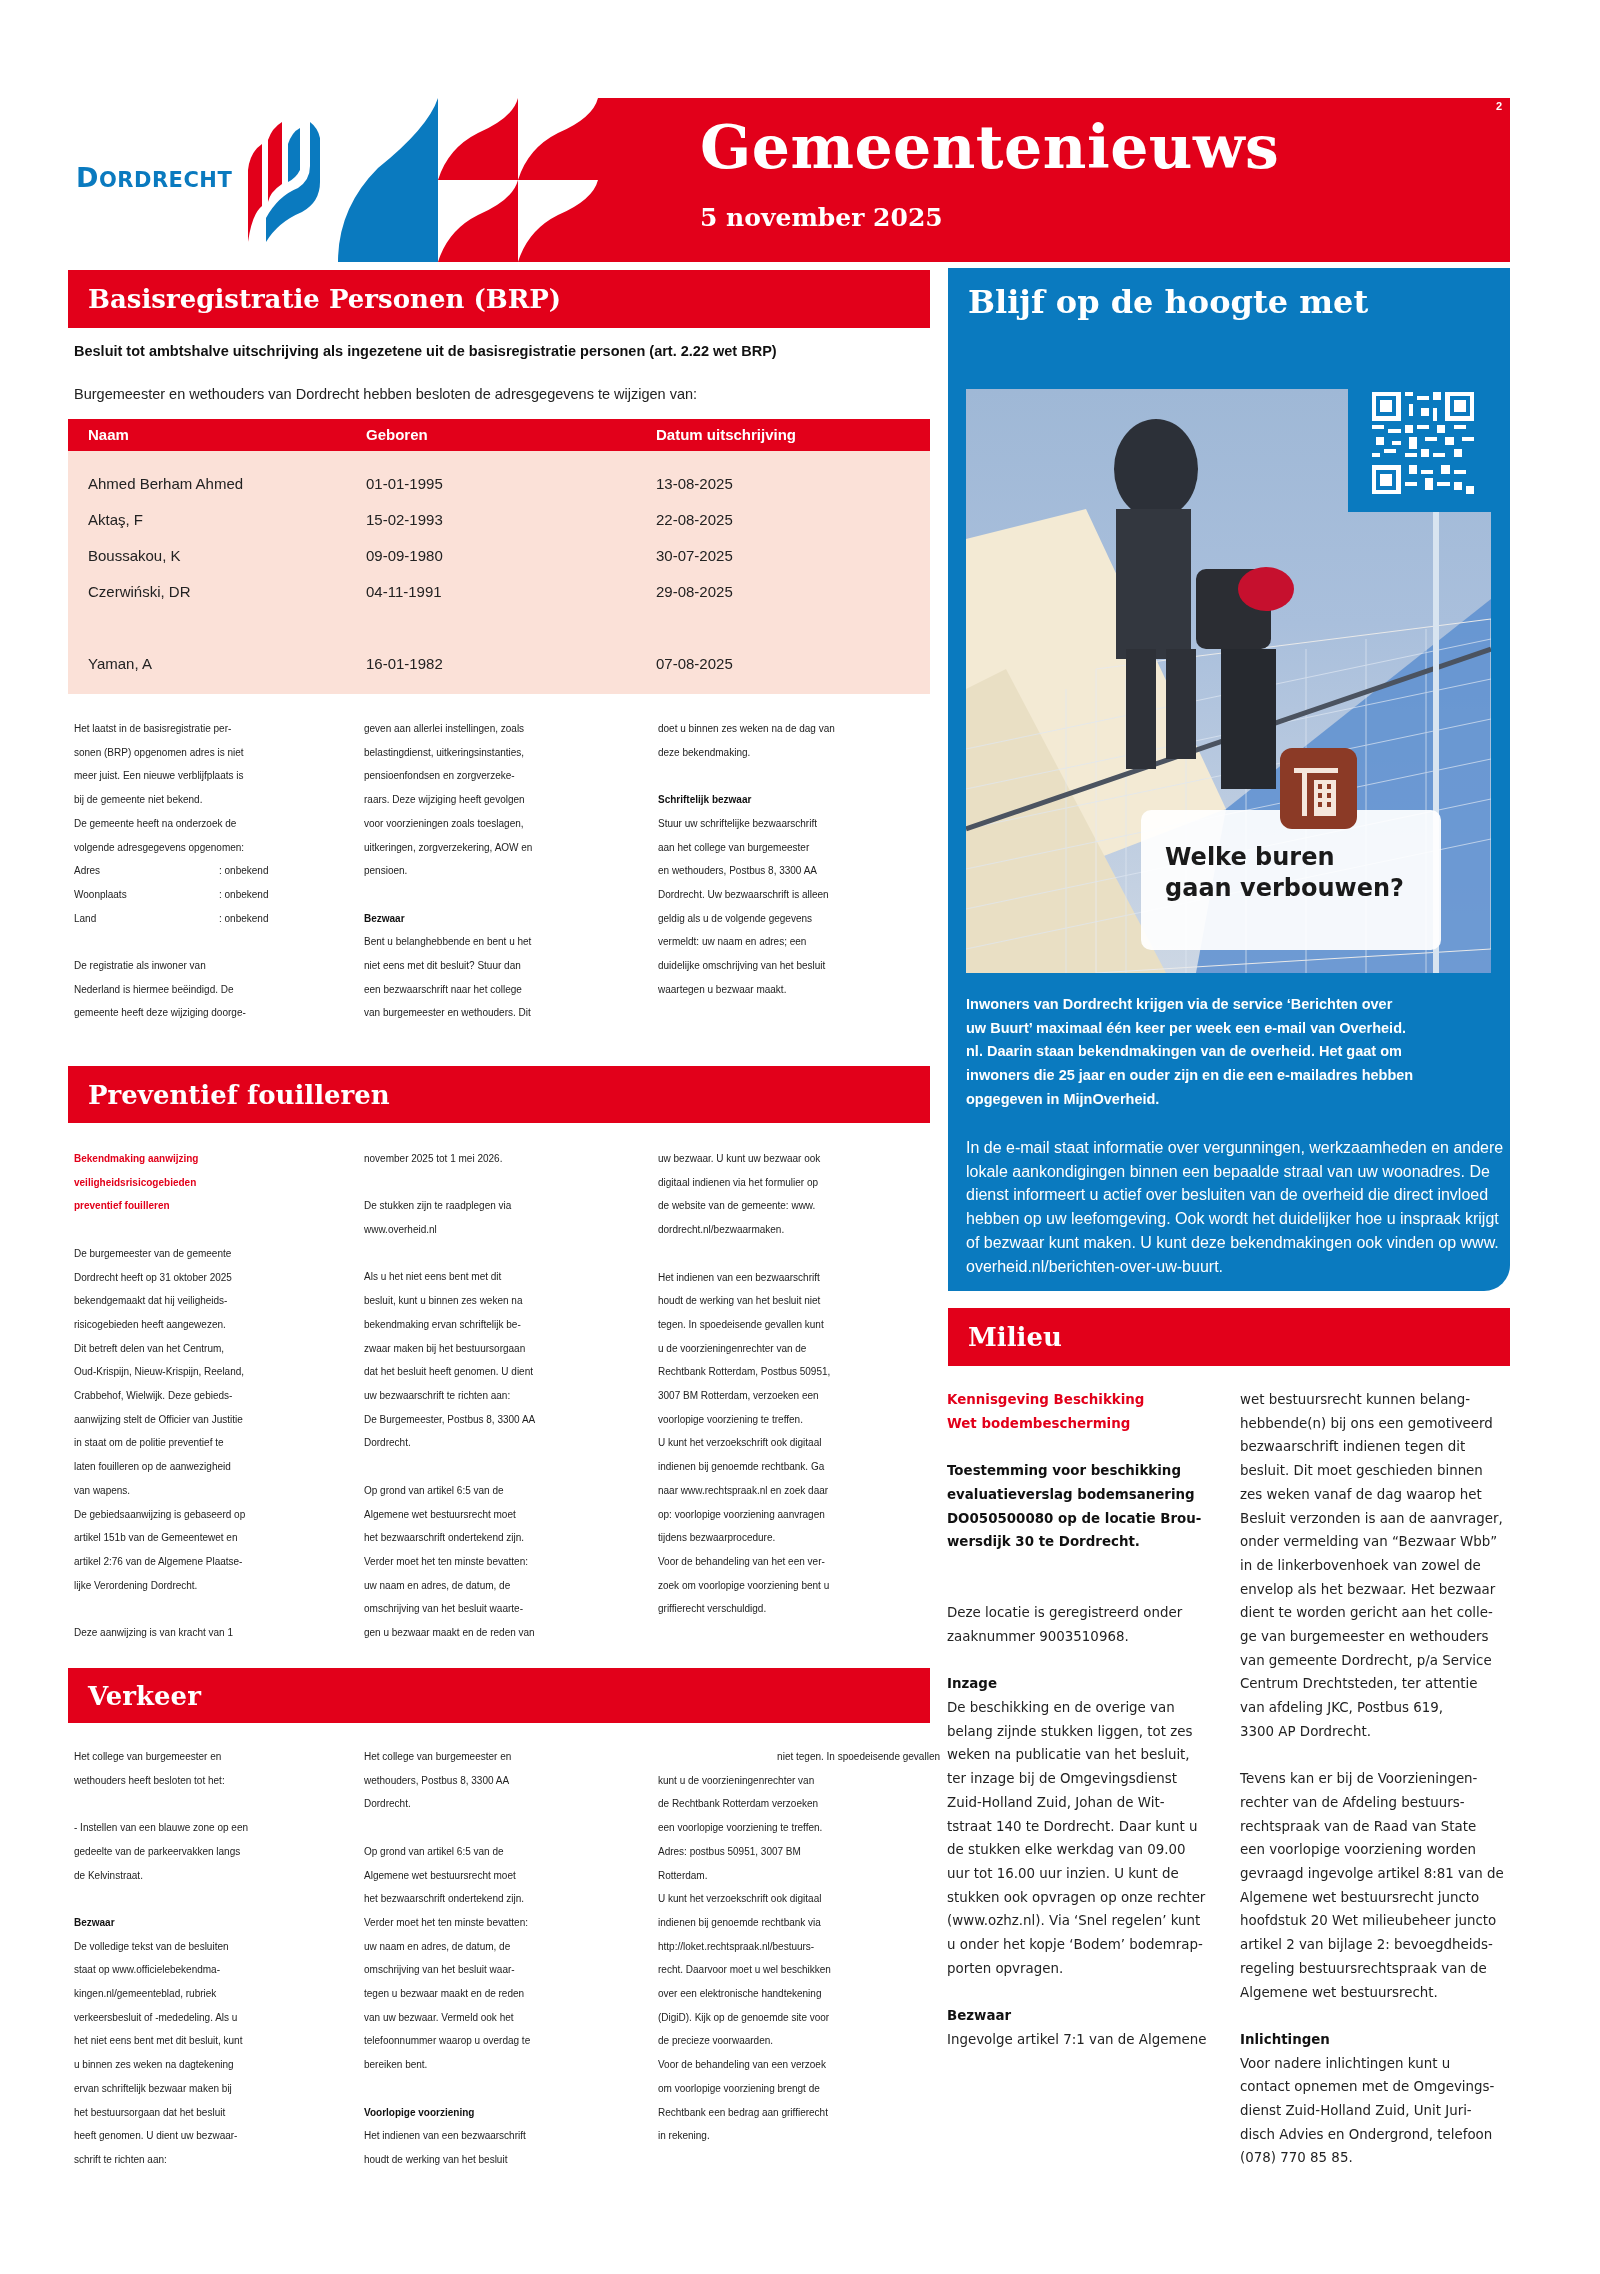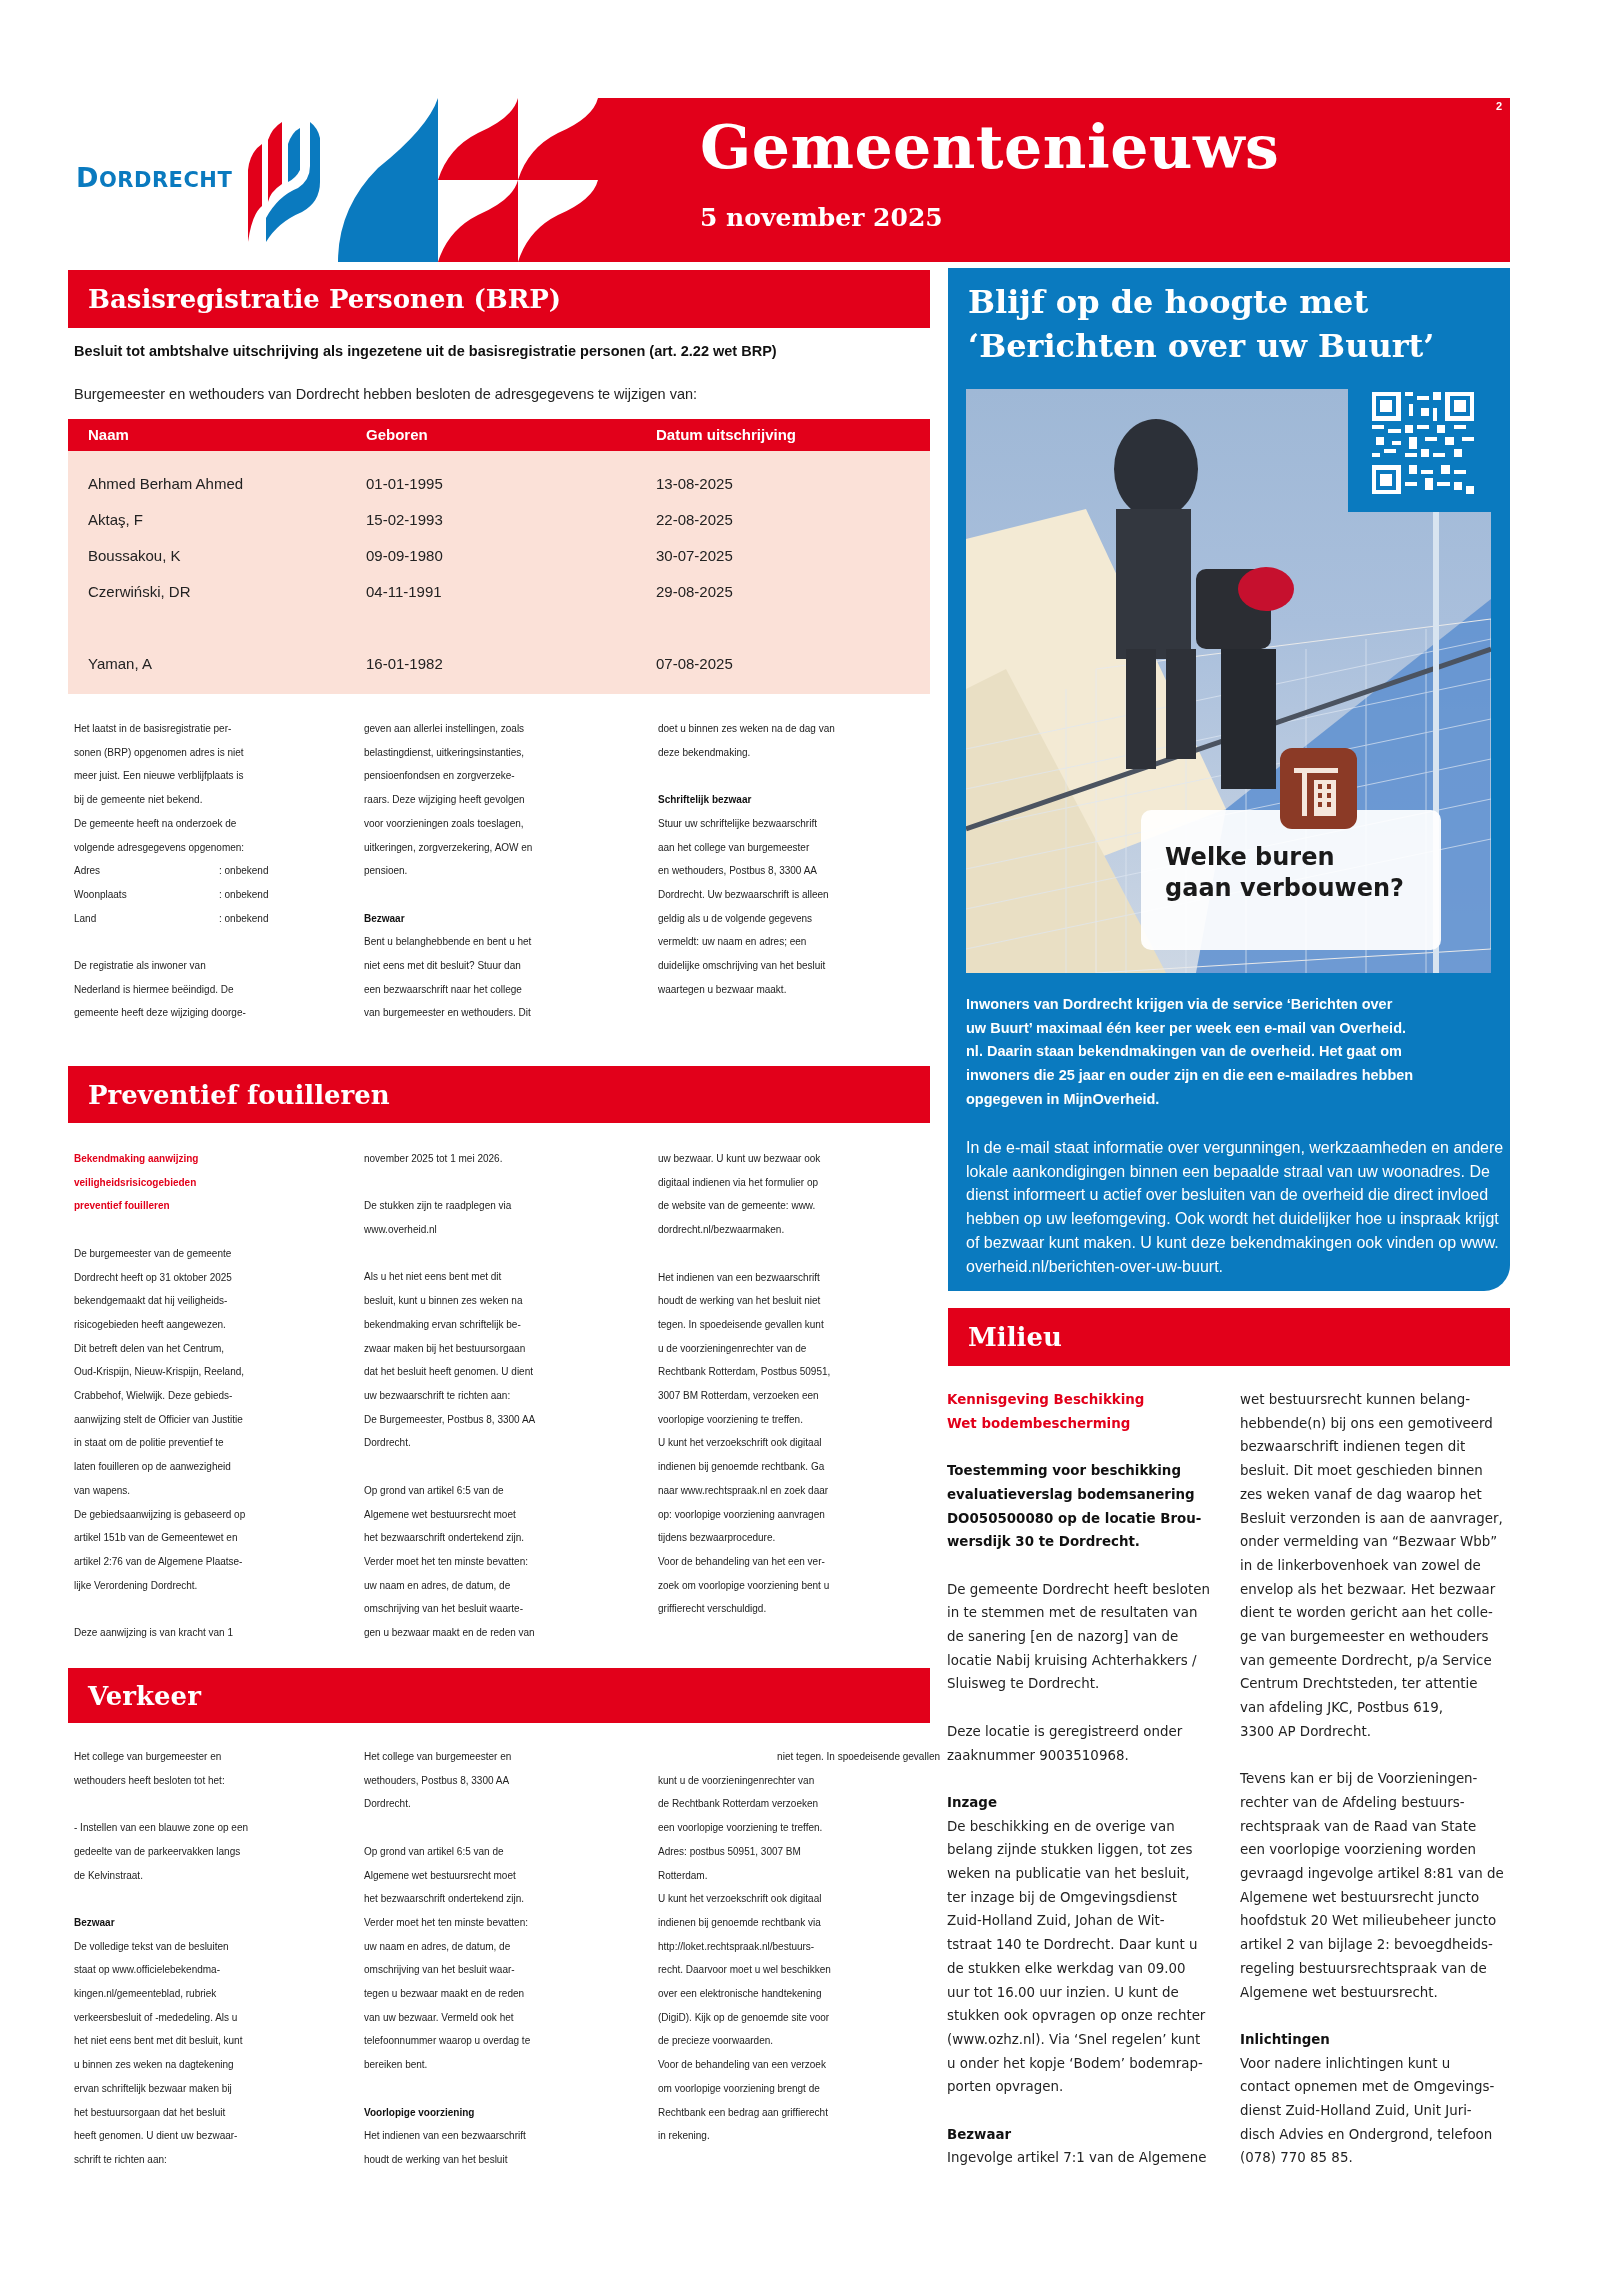--- a/index.html
+++ b/index.html
@@ -178,21 +178,20 @@
       <div style="white-space: nowrap;">geldig als u de volgende gegevens</div>
       <div style="white-space: nowrap;">vermeldt: uw naam en adres; een</div>
       <div style="white-space: nowrap;">duidelijke omschrijving van het besluit</div>
       <div style="white-space: nowrap;">waartegen u bezwaar maakt.</div>
     </div>
 </div>
 
 <div class="bluebox"></div>
 <div class="blue-title">
   <div>Blijf op de hoogte met</div>
-  <div>‘Berichten over uw Buurt’</div>
 </div>
 <div class="photo">
   <svg width="525" height="584" viewBox="0 0 525 584">
     <polygon points="0,150 120,120 260,420 0,520" fill="#f3ead4"></polygon>
     <polygon points="0,300 40,280 200,584 0,584" fill="#e9dfc4"></polygon>
     <polygon points="260,420 525,210 525,584 230,584" fill="#5d8fd0" opacity="0.85"></polygon>
     <polygon points="130,280 525,230 525,560 130,584" fill="none" stroke="#e9e9e9" stroke-width="1"></polygon>
     <g stroke="#dfe7f2" stroke-width="1" opacity="0.7">
       <line x1="0" y1="360" x2="525" y2="250"></line>
         <line x1="0" y1="400" x2="525" y2="290"></line>
@@ -483,27 +482,20 @@
       <div style="white-space: nowrap;">Wet bodembescherming</div>
     </div>
   <div class="blank"></div>
   <div class="bold">
       <div style="white-space: nowrap;">Toestemming voor beschikking</div>
       <div style="white-space: nowrap;">evaluatieverslag bodemsanering</div>
       <div style="white-space: nowrap;">DO050500080 op de locatie Brou-</div>
       <div style="white-space: nowrap;">wersdijk 30 te Dordrecht.</div>
     </div>
   <div class="blank"></div>
-  <div>
-      <div style="white-space: nowrap;">De gemeente Dordrecht heeft besloten</div>
-      <div style="white-space: nowrap;">in te stemmen met de resultaten van</div>
-      <div style="white-space: nowrap;">de sanering [en de nazorg] van de</div>
-      <div style="white-space: nowrap;">locatie Nabij kruising Achterhakkers /</div>
-      <div style="white-space: nowrap;">Sluisweg te Dordrecht.</div>
-    </div>
   <div class="blank"></div>
   <div>
       <div style="white-space: nowrap;">Deze locatie is geregistreerd onder</div>
       <div style="white-space: nowrap;">zaaknummer 9003510968.</div>
     </div>
   <div class="blank"></div>
   <div class="bold">Inzage</div>
   <div>
       <div style="white-space: nowrap;">De beschikking en de overige van</div>
       <div style="white-space: nowrap;">belang zijnde stukken liggen, tot zes</div>

